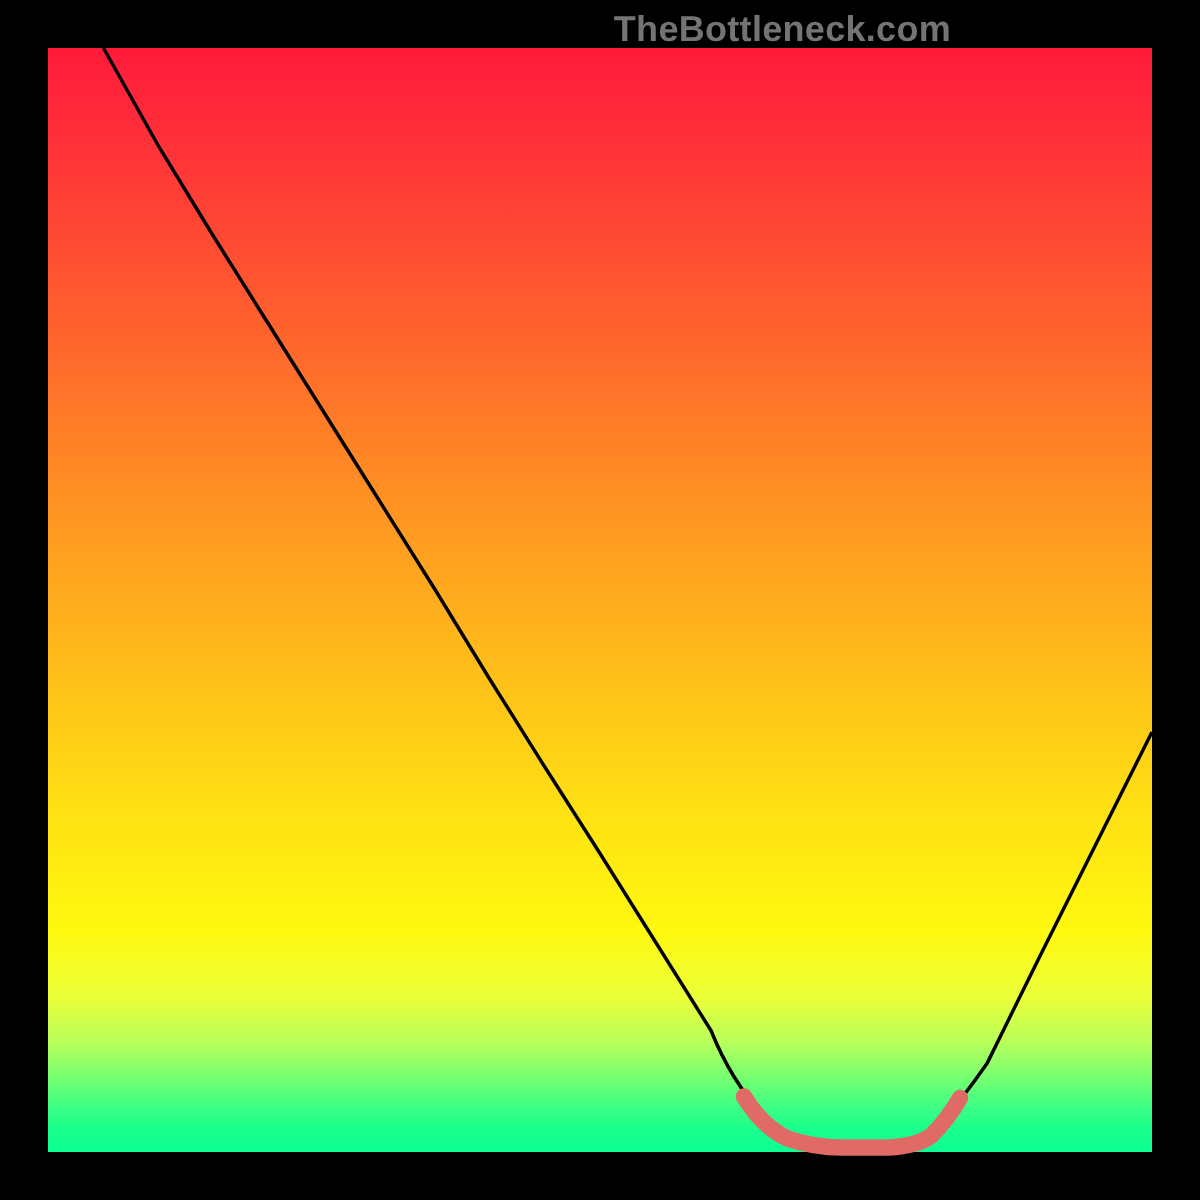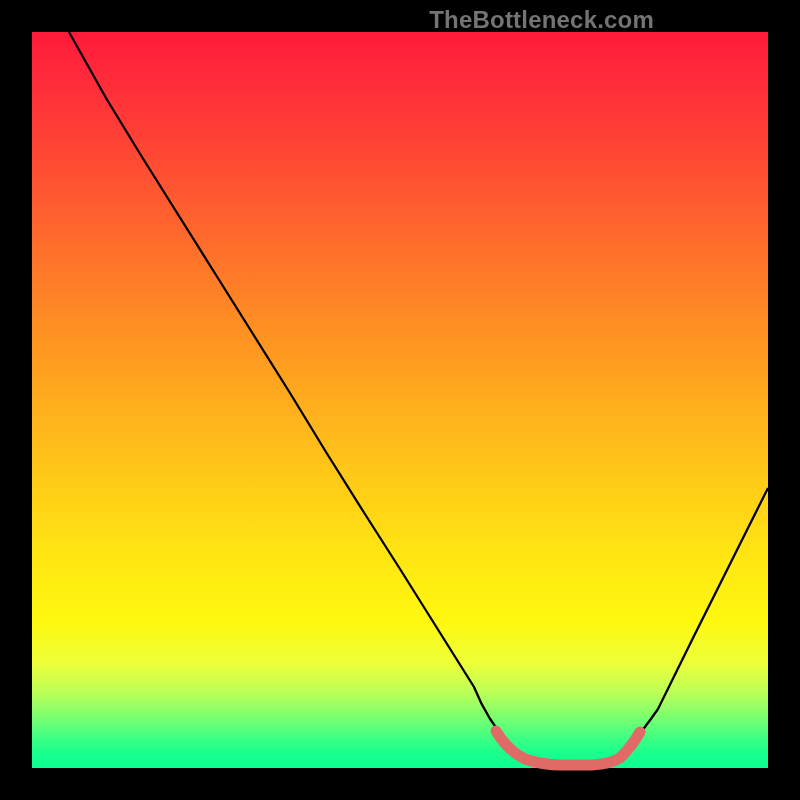--- a/index.html
+++ b/index.html
@@ -10,21 +10,20 @@
     background: #000;
     overflow: hidden;
   }
   .frame {
     position: absolute;
     left: 0;
     top: 0;
     width: 648px;
     height: 800px;
     background: #000;
-    padding-left: 20px;
   }
   .plot-area {
     position: absolute;
     left: 32px;
     top: 32px;
     width: 736px;
     height: 736px;
     background: linear-gradient(to bottom,
       #ff1a3a 0%,
       #ff2a3a 6%,

